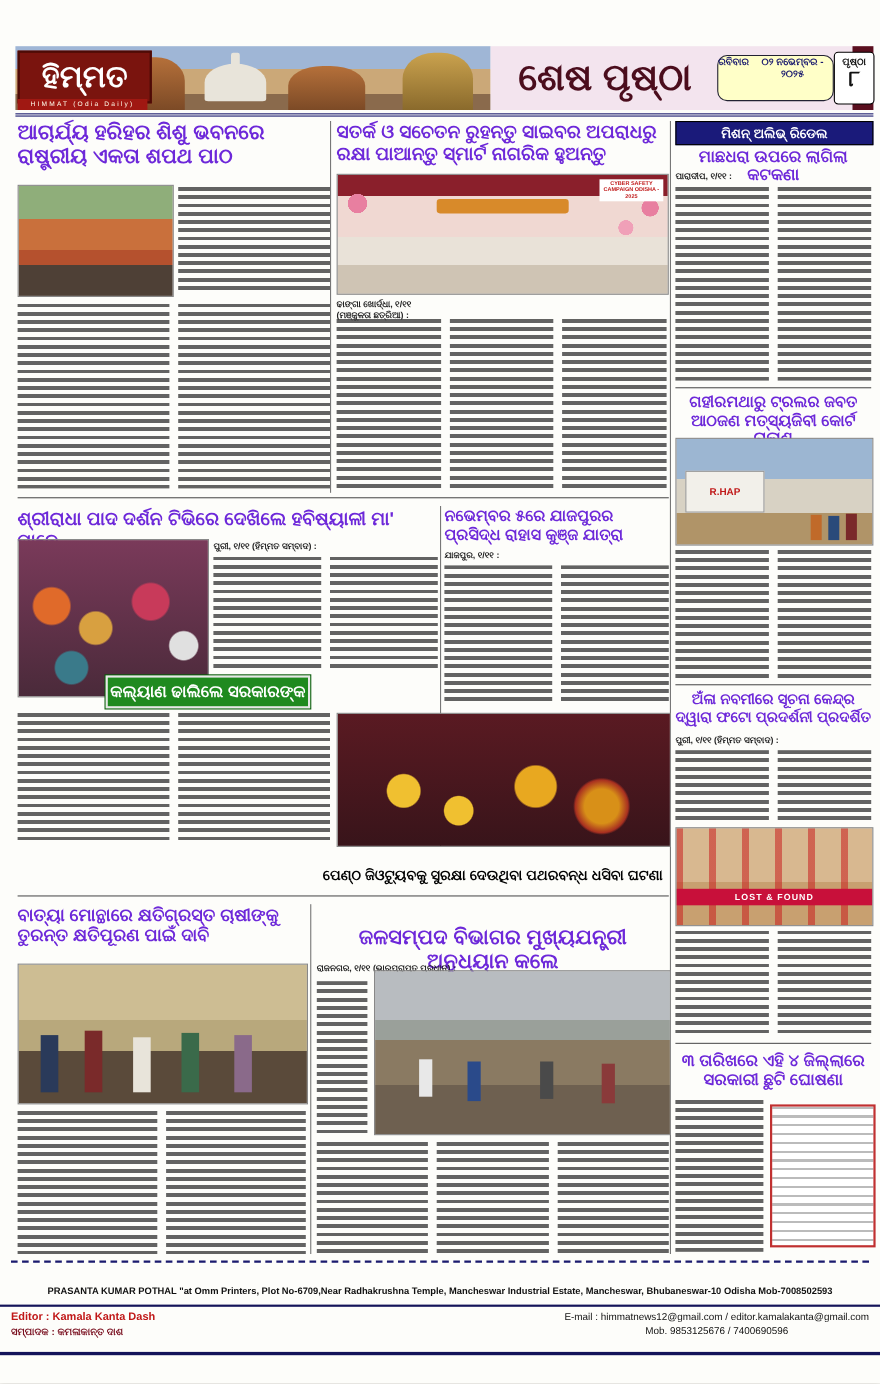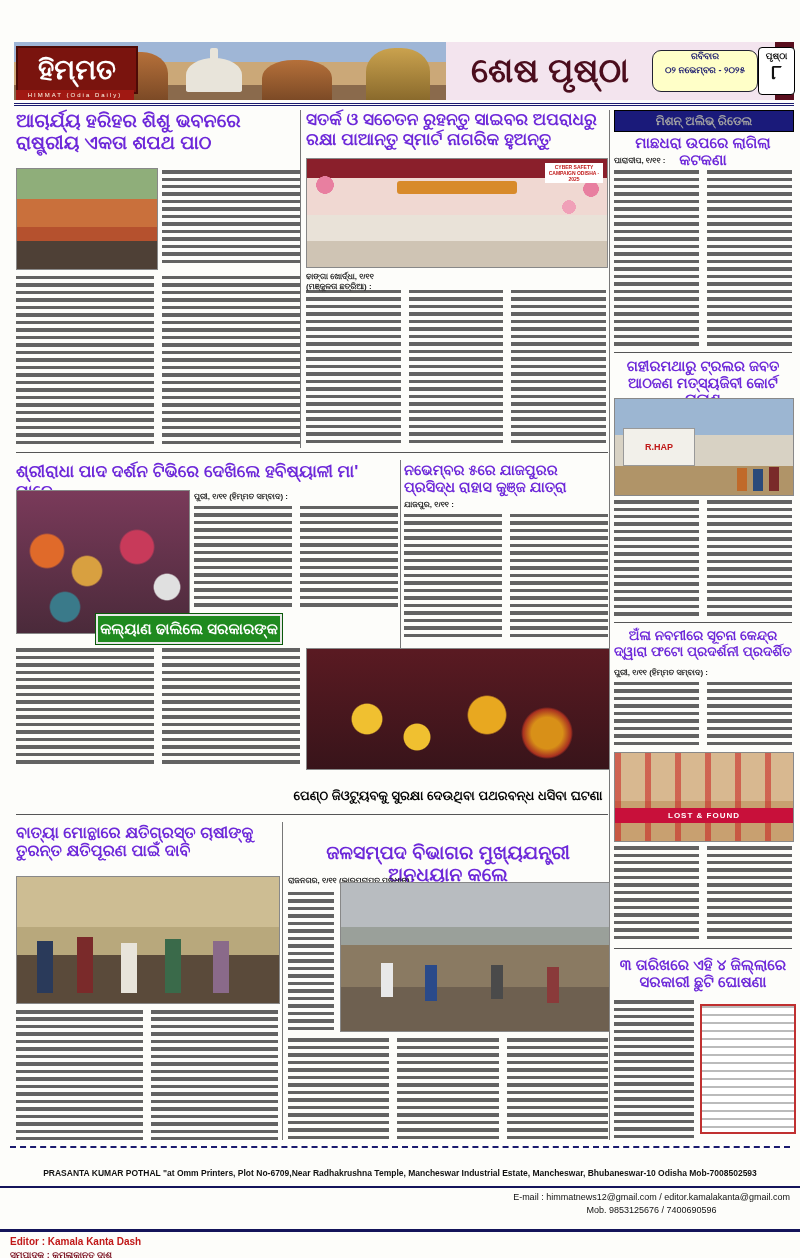--- a/index.html
+++ b/index.html
@@ -16,50 +16,50 @@
         display:flex;align-items:center;justify-content:center;font-weight:bold;font-size:28px;
         border:2px solid #4d0b06;}
   #logo-sub{left:16px;top:90px;width:118px;height:10px;background:#a01812;color:#ffe;
         font-size:6px;display:flex;align-items:center;justify-content:center;letter-spacing:2px;}
   #mast-right{left:446px;top:42px;width:348px;height:58px;background:#f3e4ee;}
   #mast-rightbar{left:775px;top:42px;width:19px;height:58px;background:#5a0f1e;}
   #pagetitle{left:450px;top:44px;width:200px;height:54px;color:#4b0d1d;font-weight:bold;
         font-size:34px;display:flex;align-items:center;justify-content:center;}
   #datebox{left:652px;top:50px;width:104px;height:40px;background:#ffffc8;border:1px solid #223;
         border-radius:9px;color:#1a1a6e;font-size:9px;font-weight:bold;text-align:center;
-        display:flex;flex-direction:column;justify-content:flex-start;gap:3px;}
+        display:flex;flex-direction:row;justify-content:space-between;gap:3px;}
   #pagebox{left:758px;top:47px;width:35px;height:46px;background:#fff;border:1px solid #000;
         border-radius:4px;text-align:center;}
   #pagebox .pl{font-size:9px;font-weight:bold;margin-top:3px;}
   #pagebox .pn{font-size:20px;font-weight:bold;line-height:20px;}
   #mastline{left:14px;top:103px;width:780px;height:0;border-top:3px double #1a1a6e;}
   
   .vrule{width:1px;background:#777;}
   .hrule{height:1px;background:#555;}
   
   .hl{font-weight:bold;color:#6d28d9;line-height:1.15;}
   .kicker{font-weight:bold;color:#000;}
   .dateline{font-size:8px;color:#222;font-weight:bold;}
   .gk{background:repeating-linear-gradient(to bottom,#3c3c3c 0 3.5px,transparent 3.5px 7.5px);opacity:.8;}
   .cols{display:flex;gap:8px;}
   .col{flex:1;}
-  .secbox{background:#1a1a7a;color:#a3a3a3;font-weight:bold;text-align:center;font-size:12px;
+  .secbox{background:#1a1a7a;color:#ffffff;font-weight:bold;text-align:center;font-size:12px;
           display:flex;align-items:center;justify-content:center;border:1px solid #000;}
   .greenbox{background:#1f8a1f;color:#fff;font-weight:bold;text-align:center;font-size:15px;
           display:flex;align-items:center;justify-content:center;border:2px solid #e8e8e8;
           box-shadow:0 0 0 1px #0a5a0a;}
   .photo{overflow:hidden;position:absolute;border:1px solid #888;}
   
   #footrule{left:10px;top:1146px;width:780px;border-top:2px dashed #1a1a6e;}
   .publine{left:0;width:800px;text-align:center;font-size:8.5px;color:#111;}
   #footbar{left:0;top:1186px;width:800px;height:46px;border-top:2px solid #14145a;
            border-bottom:3px solid #14145a;display:flex;justify-content:space-between;
            padding:4px 10px;box-sizing:border-box;}
   .fb-col{display:flex;flex-direction:column;gap:3px;}
-  .fb-red{color:#c01818;font-weight:bold;font-size:10px;margin-top:44px;}
+  .fb-red{color:#c01818;font-weight:bold;font-size:10px;}
   .fb-maroon{color:#7a1020;font-size:9px;font-weight:bold;}
   .fb-center{text-align:center;font-size:9px;color:#111;}
 </style>
 </head>
 <body>
 
 <div id="page">
 
   <div id="collage" class="abs">
     <div class="temple" style="left:96px;width:58px;height:48px;"></div>

